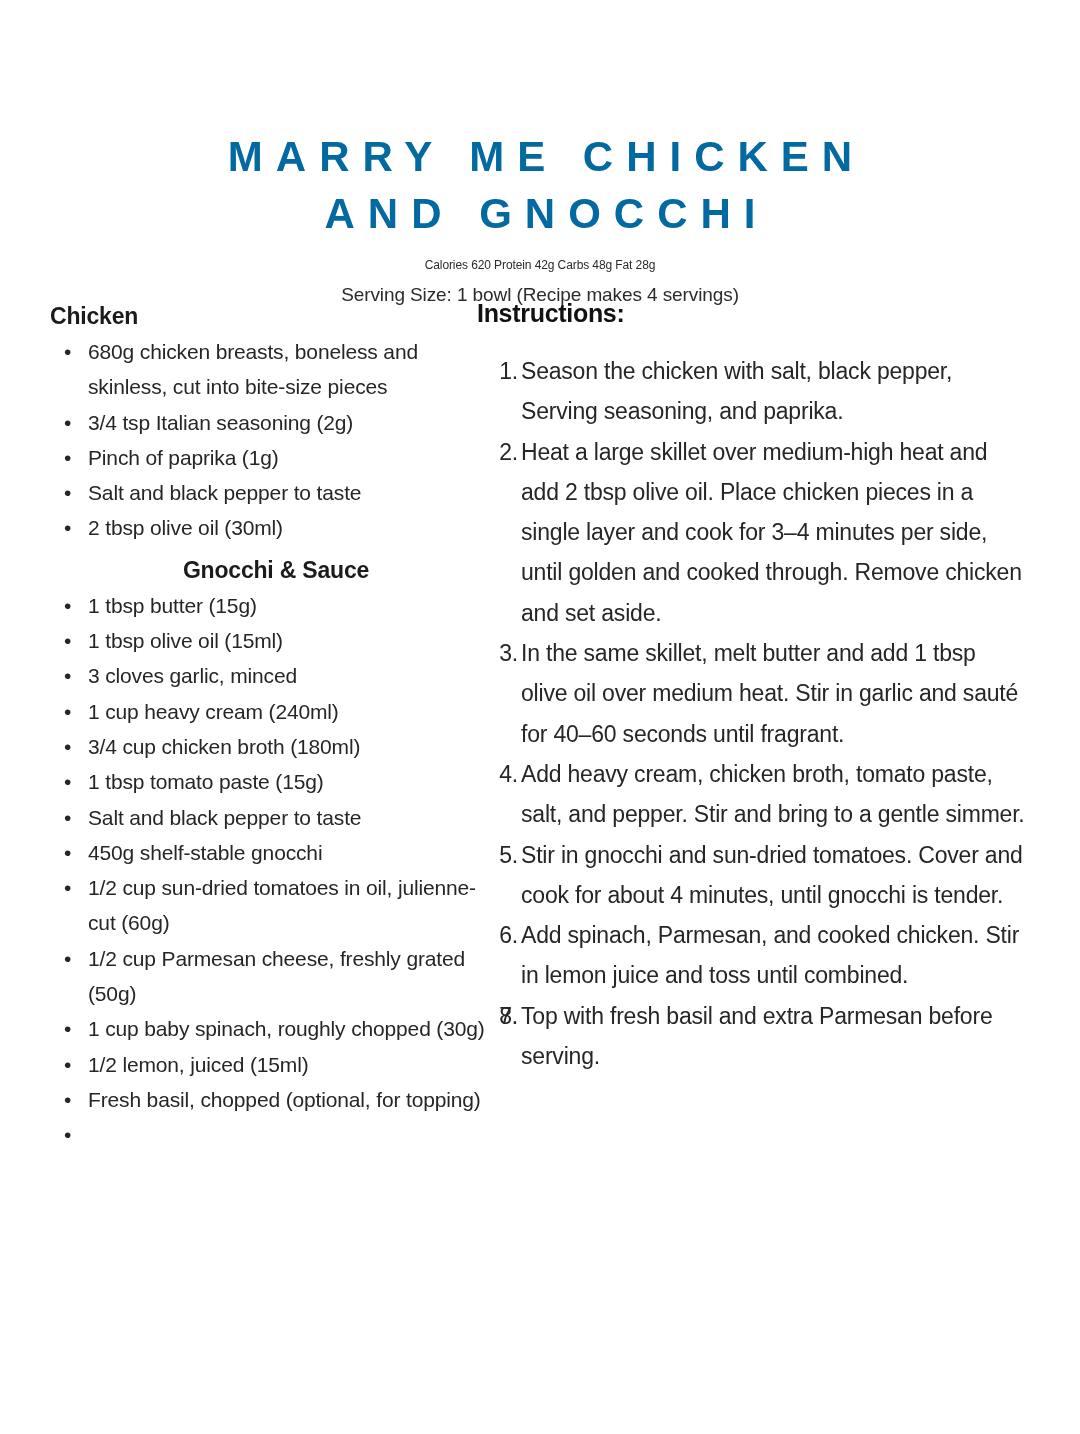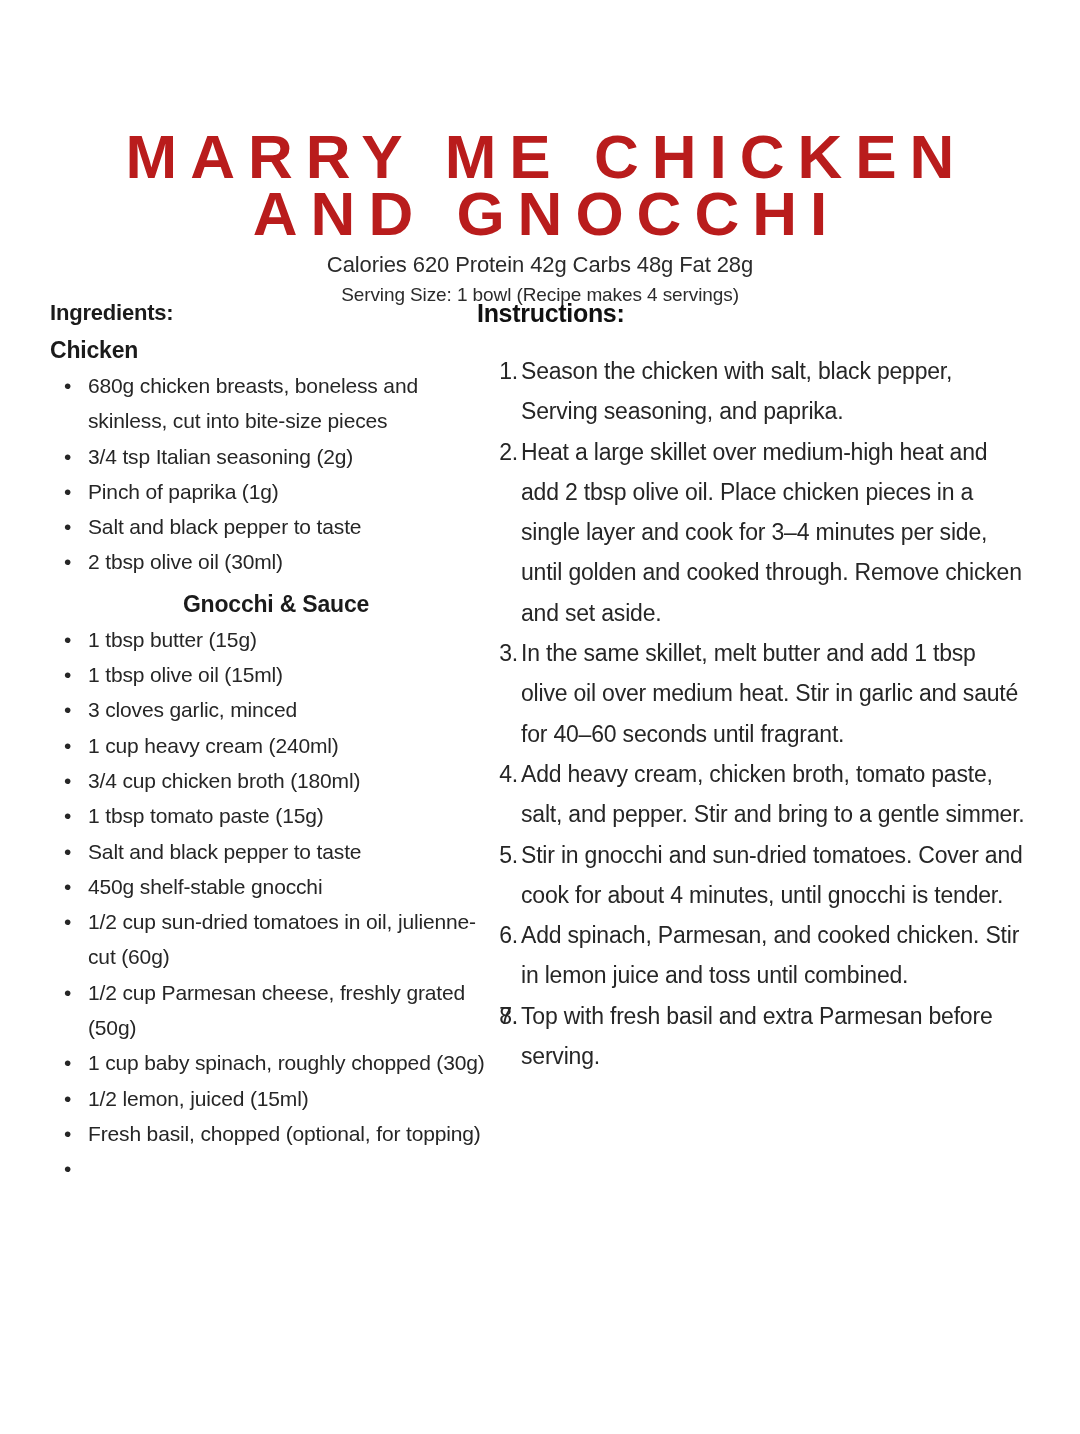--- a/index.html
+++ b/index.html
@@ -24,35 +24,35 @@
 
   
   .title-block {
     position: absolute;
     top: 128px;
     left: 0;
     width: 1080px;
     text-align: center;
   }
   .recipe-title {
-    font-size: 62px;
+    font-size: 42px;
     font-weight: bold;
     letter-spacing: 13px;
     line-height: 57px;
-    color: #b91c1c;
+    color: #0369a1;
     text-indent: 13px;
     margin: 0;
     padding: 0;
   }
   .recipe-title .tline {
     display: block;
   }
   .macros {
     margin-top: 8px;
-    font-size: 22px;
+    font-size: 12px;
     line-height: 30px;
     color: #2b2b2b;
     letter-spacing: -0.1px;
   }
   .serving {
     font-size: 19px;
     line-height: 30px;
     color: #2b2b2b;
     letter-spacing: -0.1px;
   }
@@ -171,21 +171,20 @@
       <span class="tline">MARRY ME CHICKEN</span>
       <span class="tline">AND GNOCCHI</span>
     </h1>
     <div class="macros">Calories 620 Protein 42g Carbs 48g Fat 28g</div>
     <div class="serving">Serving Size: 1 bowl (Recipe makes 4 servings)</div>
   </div>
 
   <div class="columns">
 
     <div class="col-left">
-      <div class="section-heading">Ingredients:</div>
 
       <div class="sub-heading">Chicken</div>
       <ul class="ing-list">
         <li><span class="bullet">•</span><span>680g chicken breasts, boneless and skinless, cut into bite-size pieces</span></li>
         <li><span class="bullet">•</span><span>3/4 tsp Italian seasoning (2g)</span></li>
         <li><span class="bullet">•</span><span>Pinch of paprika (1g)</span></li>
         <li><span class="bullet">•</span><span>Salt and black pepper to taste</span></li>
         <li><span class="bullet">•</span><span>2 tbsp olive oil (30ml)</span></li>
       </ul>
 

